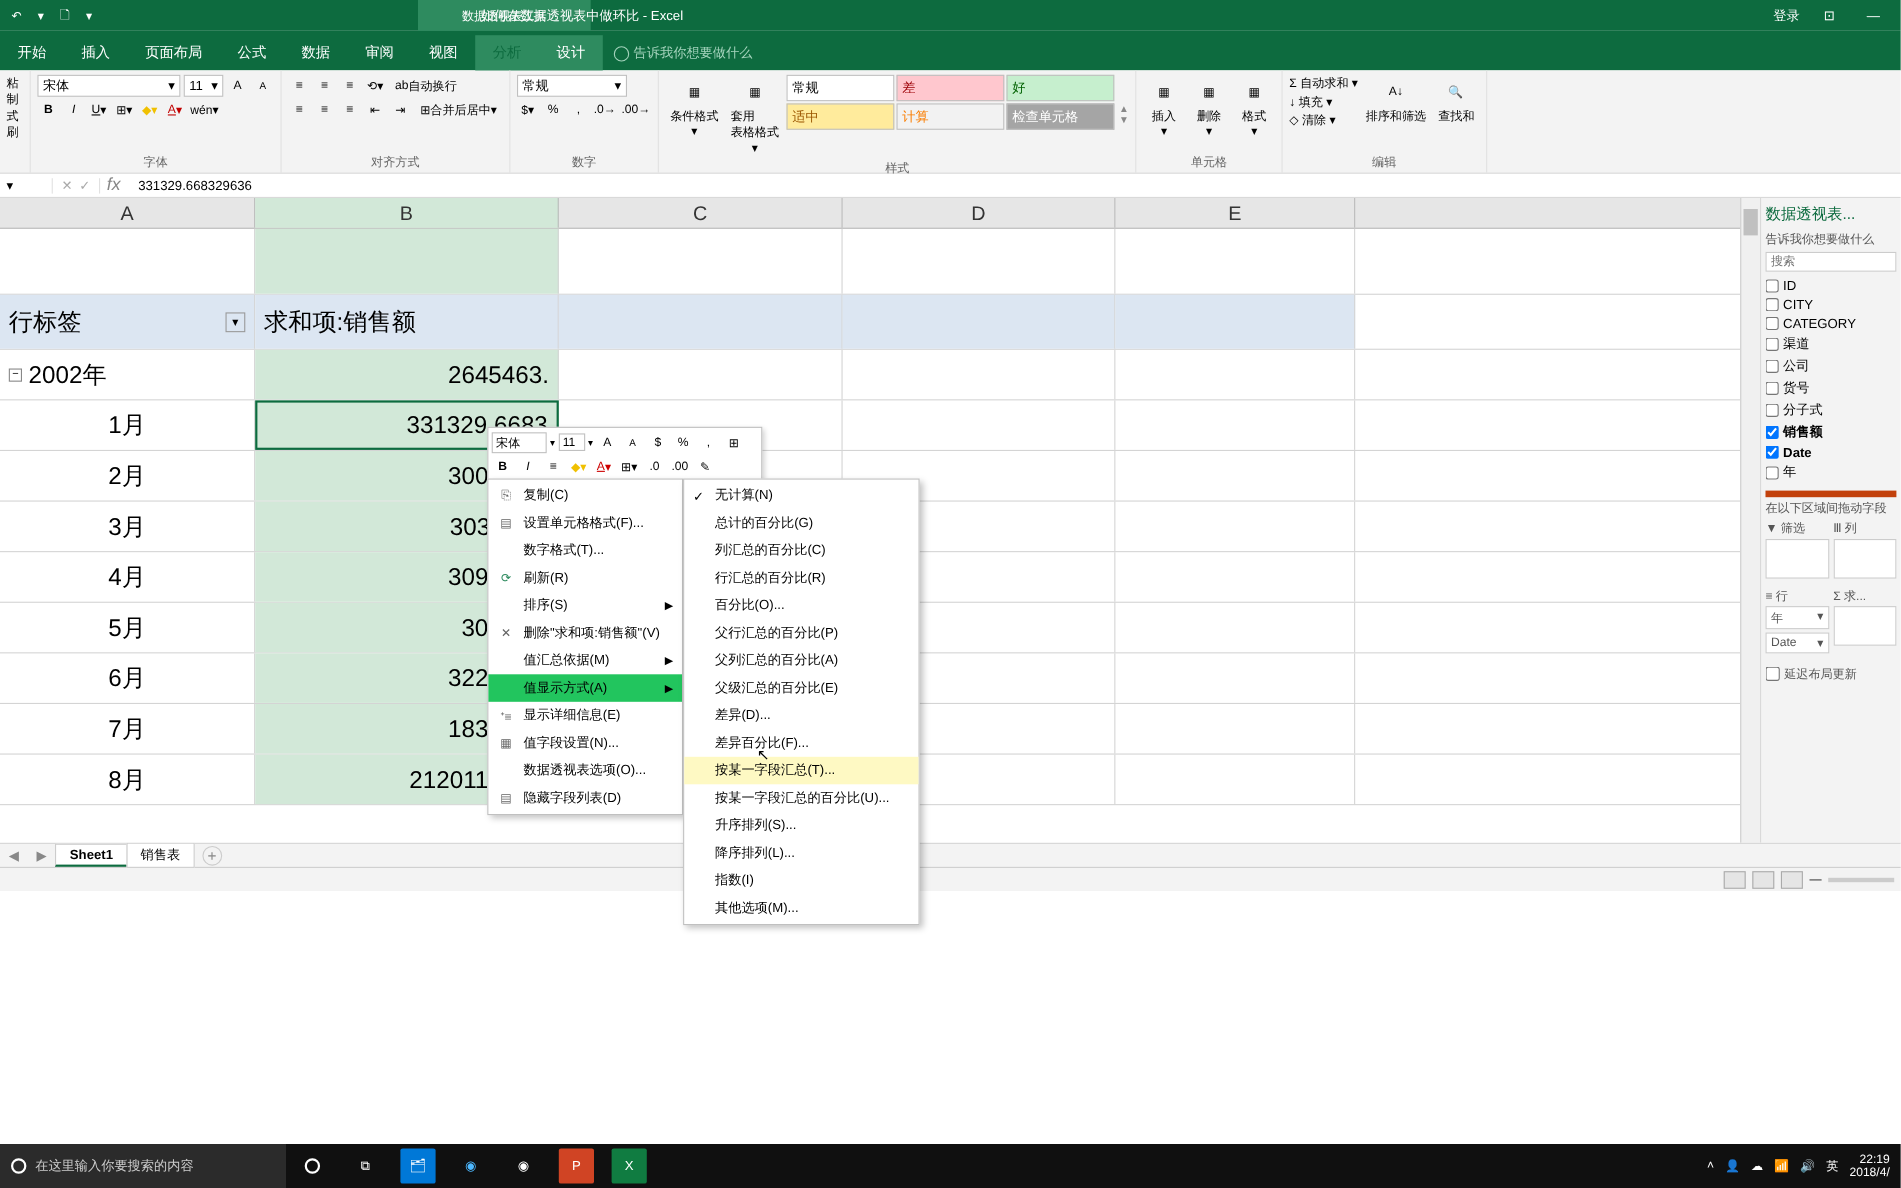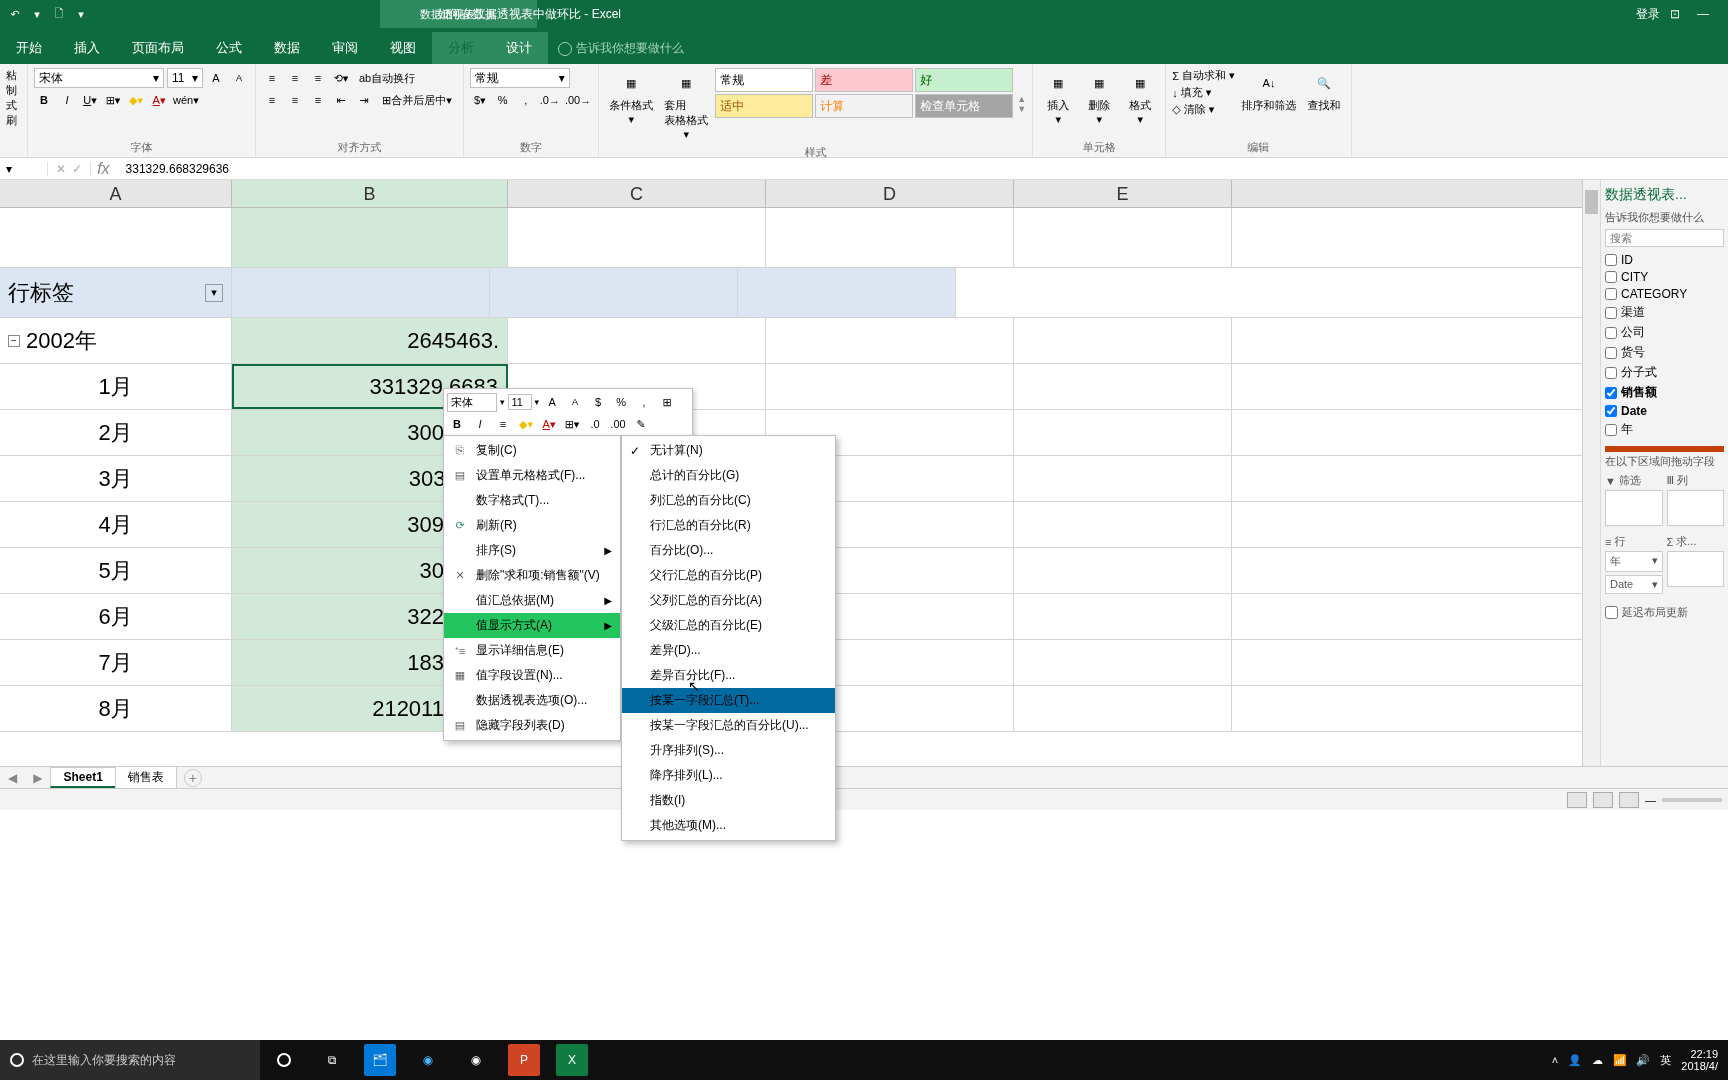--- a/index.html
+++ b/index.html
@@ -4,21 +4,21 @@
 <style>
 * { margin: 0; padding: 0; box-sizing: border-box; font-family: "Microsoft YaHei", sans-serif; }
 body { background: #fff; width: 1728px; height: 1080px; overflow: hidden; position: relative; }
 
 
 .titlebar { height: 28px; background: #0d6b3f; display: flex; align-items: center; color: #fff; font-size: 12px; }
 .tb-left { display: flex; align-items: center; gap: 4px; padding-left: 6px; }
 .tb-icon { width: 18px; height: 18px; display: flex; align-items: center; justify-content: center; font-size: 11px; }
 .tb-tool { background: #2e8b5f; padding: 0 40px; height: 28px; display: flex; align-items: center; margin-left: 290px; font-size: 11px; }
 .tb-title { flex: 1; text-align: left; font-size: 12px; margin-left: -100px; }
-.tb-right { display: flex; align-items: center; gap: 2px; padding-right: 12px; }
+.tb-right { display: flex; align-items: center; gap: 14px; padding-right: 12px; }
 .tb-btn { width: 26px; text-align: center; }
 
 
 .ribbon-tabs { height: 36px; background: #0d6b3f; display: flex; align-items: flex-end; }
 .tab { color: #fff; padding: 7px 16px; font-size: 13px; cursor: pointer; margin-top: 40px; }
 .tab.active { background: #f3f3f3; color: #0d6b3f; }
 .tab.contextual { background: #2e8b5f; }
 .tell-me { color: #a5d4bd; display: flex; align-items: center; font-size: 12px; margin-left: 10px; padding-bottom: 7px; }
 .bulb { display: inline-block; width: 14px; height: 14px; border: 1px solid #a5d4bd; border-radius: 50%; margin-right: 4px; position: relative; }
 
@@ -90,21 +90,21 @@
 
 .ctxmenu { position: absolute; left: 443px; top: 435px; width: 178px; background: #fff; border: 1px solid #c0c0c0; box-shadow: 3px 3px 6px rgba(0,0,0,0.25); font-size: 12px; padding: 2px 0; }
 .ctxitem { display: flex; align-items: center; padding: 4px 8px; gap: 8px; position: relative; }
 .ctxitem:hover, .ctxitem.hov { background: #22c55e; }
 .ctxicon { width: 16px; height: 16px; display: flex; align-items: center; justify-content: center; font-size: 11px; color: #666; }
 .ctxarrow { margin-left: auto; font-size: 10px; }
 
 
 .submenu { position: absolute; left: 621px; top: 435px; width: 215px; background: #fff; border: 1px solid #c0c0c0; box-shadow: 3px 3px 6px rgba(0,0,0,0.25); font-size: 12px; padding: 2px 0; }
 .subitem { display: flex; align-items: center; padding: 4px 10px 4px 28px; position: relative; }
-.subitem.hov { background: #0369a1; }
+.subitem.hov { background: #fef9c3; }
 .subcheck { position: absolute; left: 8px; font-size: 12px; }
 
 
 .cursor { position: absolute; left: 688px; top: 678px; font-size: 14px; pointer-events: none; z-index: 100; }
 
 
 .sheet-tabs { height: 22px; border-top: 1px solid #ccc; background: #f3f3f3; display: flex; align-items: center; font-size: 12px; }
 .sheet-tabs .nav { padding: 0 8px; color: #888; }
 .stab { padding: 2px 12px; border: 1px solid #ccc; background: #fff; margin-right: -1px; }
 .stab.active { border-bottom: 2px solid #0d6b3f; font-weight: bold; }
@@ -331,20 +331,21 @@
           <div class="cell cB"></div>
           <div class="cell cC"></div>
           <div class="cell cD"></div>
           <div class="cell cE"></div>
         </div>
       <div class="row hdr" style="height:50px">
         <div class="cell cA">
             <span>行标签</span>
             <span class="dd">▾</span>
           </div>
+        <div class="cell cB">求和项:销售额</div>
         <div class="cell cC"></div>
           <div class="cell cD"></div>
           <div class="cell cE"></div>
       </div>
       <div class="row">
         <div class="cell cA">
             <span class="expand-icon">−</span>
             <span>2002年</span>
           </div>
         <div class="cell cB val">2645463.</div>

